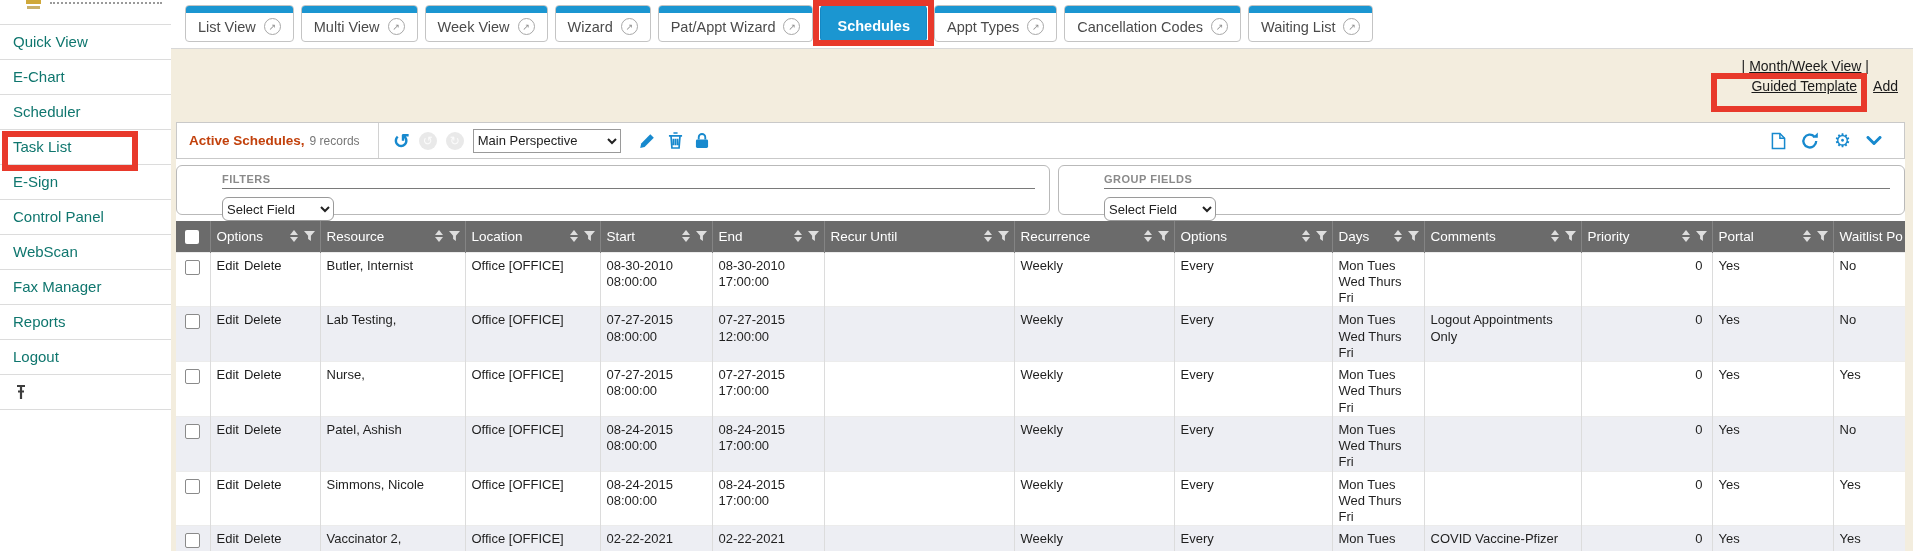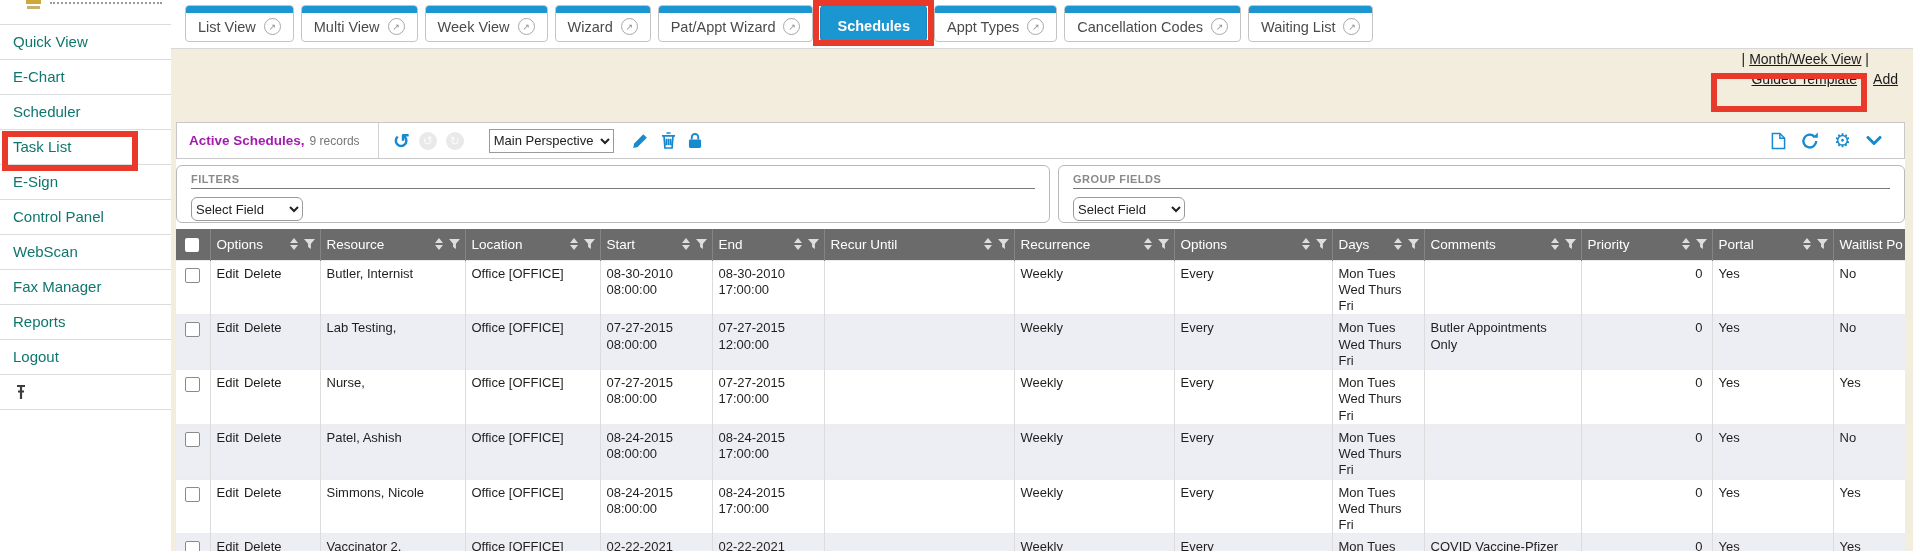--- a/index.html
+++ b/index.html
@@ -34,47 +34,47 @@
     align-items:center; justify-content:center; font-size:9px; color:#8f8f8f; flex-shrink:0; }
 
   
   .anno { border:6px solid #e8392b; position:absolute; z-index:20; pointer-events:none; }
   .anno-tab { left:-8px; right:-8px; top:-6px; bottom:-5px; }
   .anno-scheduler { left:2px; top:131px; width:136px; height:40px; }
   .anno-gt { top:24px; right:46px; width:156px; height:39px; }
 
   
   .content { position:absolute; left:171px; top:49px; right:0; bottom:0; background:#f3edde; }
-  .links { position:absolute; top:0; right:15px; text-align:right; font-size:14px; color:#1a1a1a; line-height:20px; z-index:3; }
+  .links { position:absolute; top:7px; right:15px; text-align:right; font-size:14px; color:#1a1a1a; line-height:20px; z-index:3; }
   .links a { color:#1a1a1a; text-decoration:underline; }
   .mwv { margin-right:29px; }
   .gt-line a.gt { margin-right:16px; }
 
   .panel-wrap { position:absolute; left:5px; right:8px; top:73px; bottom:0; background:#fff; }
 
   
   .toolbar { height:37px; border:1px solid #c9c9c9; display:flex; align-items:center;
     padding:0 10px 0 12px; gap:9px; margin-bottom:6px; background:#fff; }
   .tb-title { display:flex; align-items:baseline; gap:5px; width:180px; flex-shrink:0; }
-  .tb-bold { font-weight:bold; font-size:13.5px; color:#a21caf; }
+  .tb-bold { font-weight:bold; font-size:13.5px; color:#c2410c; }
   .tb-count { font-size:12px; color:#767676; }
   .tb-sep { width:1px; align-self:stretch; background:#d2d2d2; margin-right:5px; }
   .undo { color:#1789ce; font-size:20px; font-weight:bold; line-height:1; cursor:pointer; }
   .hist { width:18px; height:18px; border-radius:50%; background:#e9e9e9; color:#fbfbfb;
     font-size:12px; display:flex; align-items:center; justify-content:center; }
   select { font-size:13px; height:24px; border:1px solid #9a9a9a; background:#fff; font-family:inherit; color:#222; }
-  .persp-select { width:125px; margin-left:16px; }
+  .persp-select { width:148px; margin-left:0; }
   .tb-icons { display:flex; align-items:center; gap:12px; margin-left:8px; }
   .tb-icons span, .tb-right span { display:flex; align-items:center; cursor:pointer; }
   .tb-right { margin-left:auto; display:flex; align-items:center; gap:15px; padding-right:12px; }
   .gear { font-size:19px; color:#1789ce; line-height:1; }
 
   
   .filters-row { display:flex; gap:8px; margin-bottom:6px; }
-  .fpanel { border:1px solid #b9b9b9; border-radius:6px; height:58px; background:#fff; }
+  .fpanel { border:1px solid #b9b9b9; border-radius:6px; height:50px; background:#fff;padding-left:31px; }
   .fpanel.filters { width:874px; flex-shrink:0; }
   .fpanel.groups { flex:1; }
   .flabel-row { margin:7px 14px 0; border-bottom:1px solid #7a7a7a; padding-bottom:3px;
     font-size:11px; font-weight:bold; color:#8a8a8a; letter-spacing:0.5px; }
   .fselect { margin:8px 14px 0; width:112px;border-radius:6px; }
 
   
   .table-wrap { overflow:hidden; width:100%; }
   table { border-collapse:collapse; table-layout:fixed; width:1837px; }
   thead th { background:#6b6b6b; color:#fff; font-size:13.5px; font-weight:normal; text-align:left;
@@ -426,21 +426,21 @@
               <td class="col-select"><span class="cb"></span></td>
               <td class="col-options"><a class="rlink">Edit</a><a class="rlink">Delete</a></td>
               <td class="col-resource">Lab Testing,</td>
               <td class="col-location">Office [OFFICE]</td>
               <td class="col-start">07-27-2015 08:00:00</td>
               <td class="col-end">07-27-2015 12:00:00</td>
               <td class="col-recur_until"></td>
               <td class="col-recurrence">Weekly</td>
               <td class="col-interval">Every</td>
               <td class="col-days">Mon Tues Wed Thurs Fri</td>
-              <td class="col-comments">Butler Appointments Only</td>
+              <td class="col-comments">Logout Appointments Only</td>
               <td class="col-priority">0</td>
               <td class="col-portal">Yes</td>
               <td class="col-waitlist">No</td>
             </tr>
             <tr>
               <td class="col-select"><span class="cb"></span></td>
               <td class="col-options"><a class="rlink">Edit</a><a class="rlink">Delete</a></td>
               <td class="col-resource">Nurse,</td>
               <td class="col-location">Office [OFFICE]</td>
               <td class="col-start">07-27-2015 08:00:00</td>

